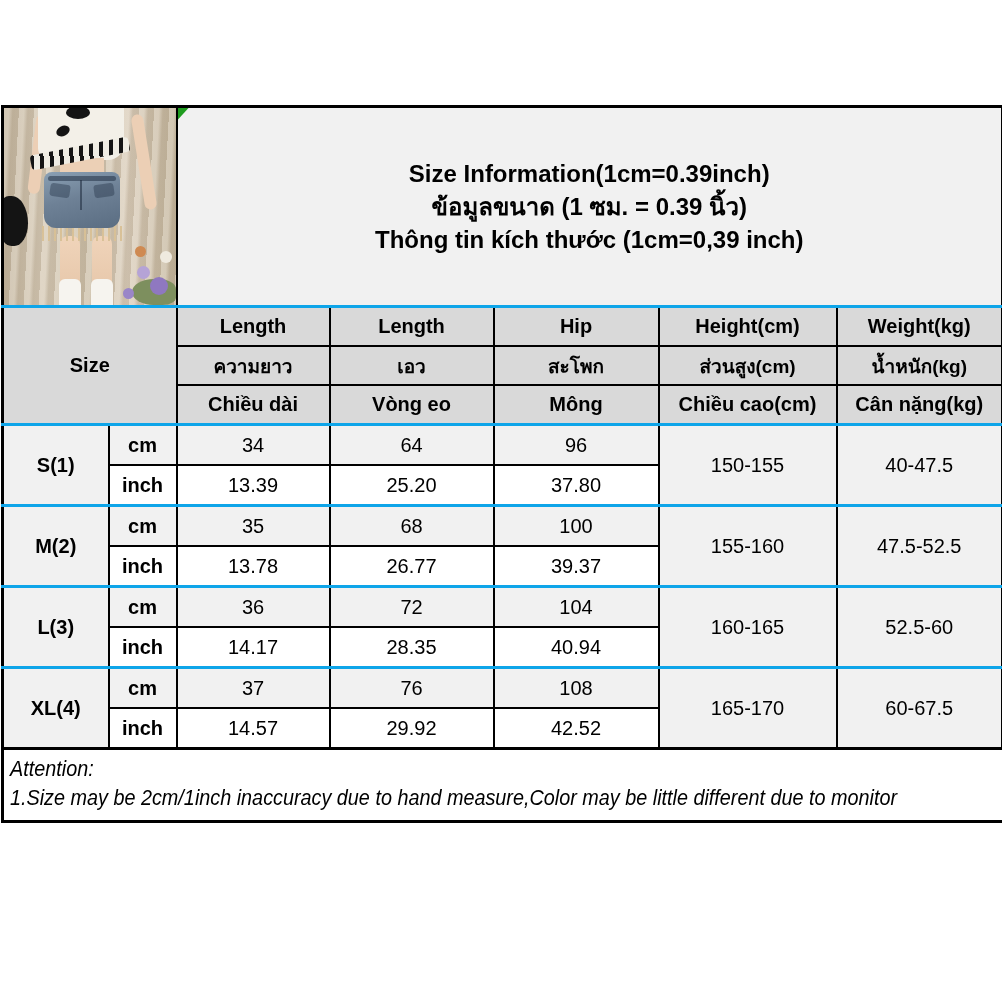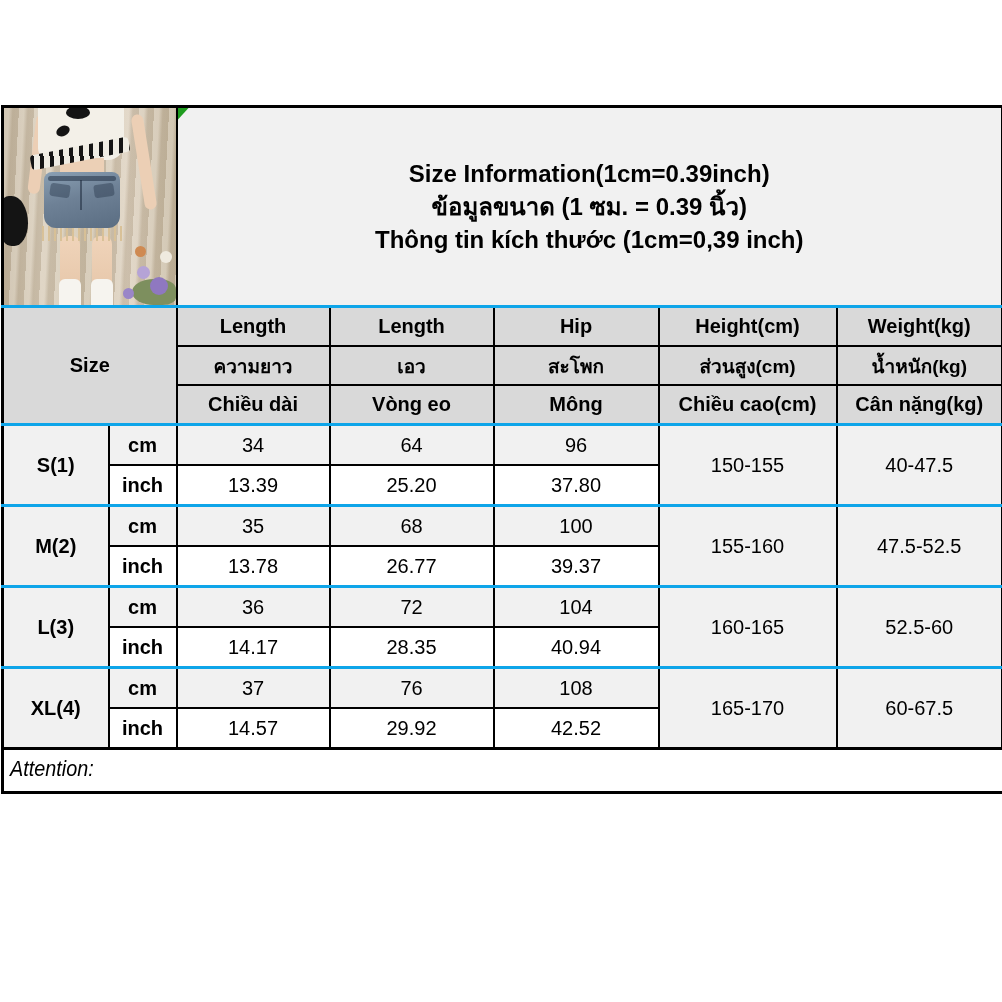--- a/index.html
+++ b/index.html
@@ -226,15 +226,16 @@
       <td class="unit">inch</td>
       <td>14.57</td>
       <td>29.92</td>
       <td>42.52</td>
     </tr>
   </tbody>
     </table>
 
   <div class="attention">
     <div class="line"><span>Attention:</span></div>
+    <div class="line"><span>1.Size may be 2cm/1inch inaccuracy due to hand measure,Color may be little different due to monitor</span></div>
   </div>
 
 </div>
 
 </body></html>

